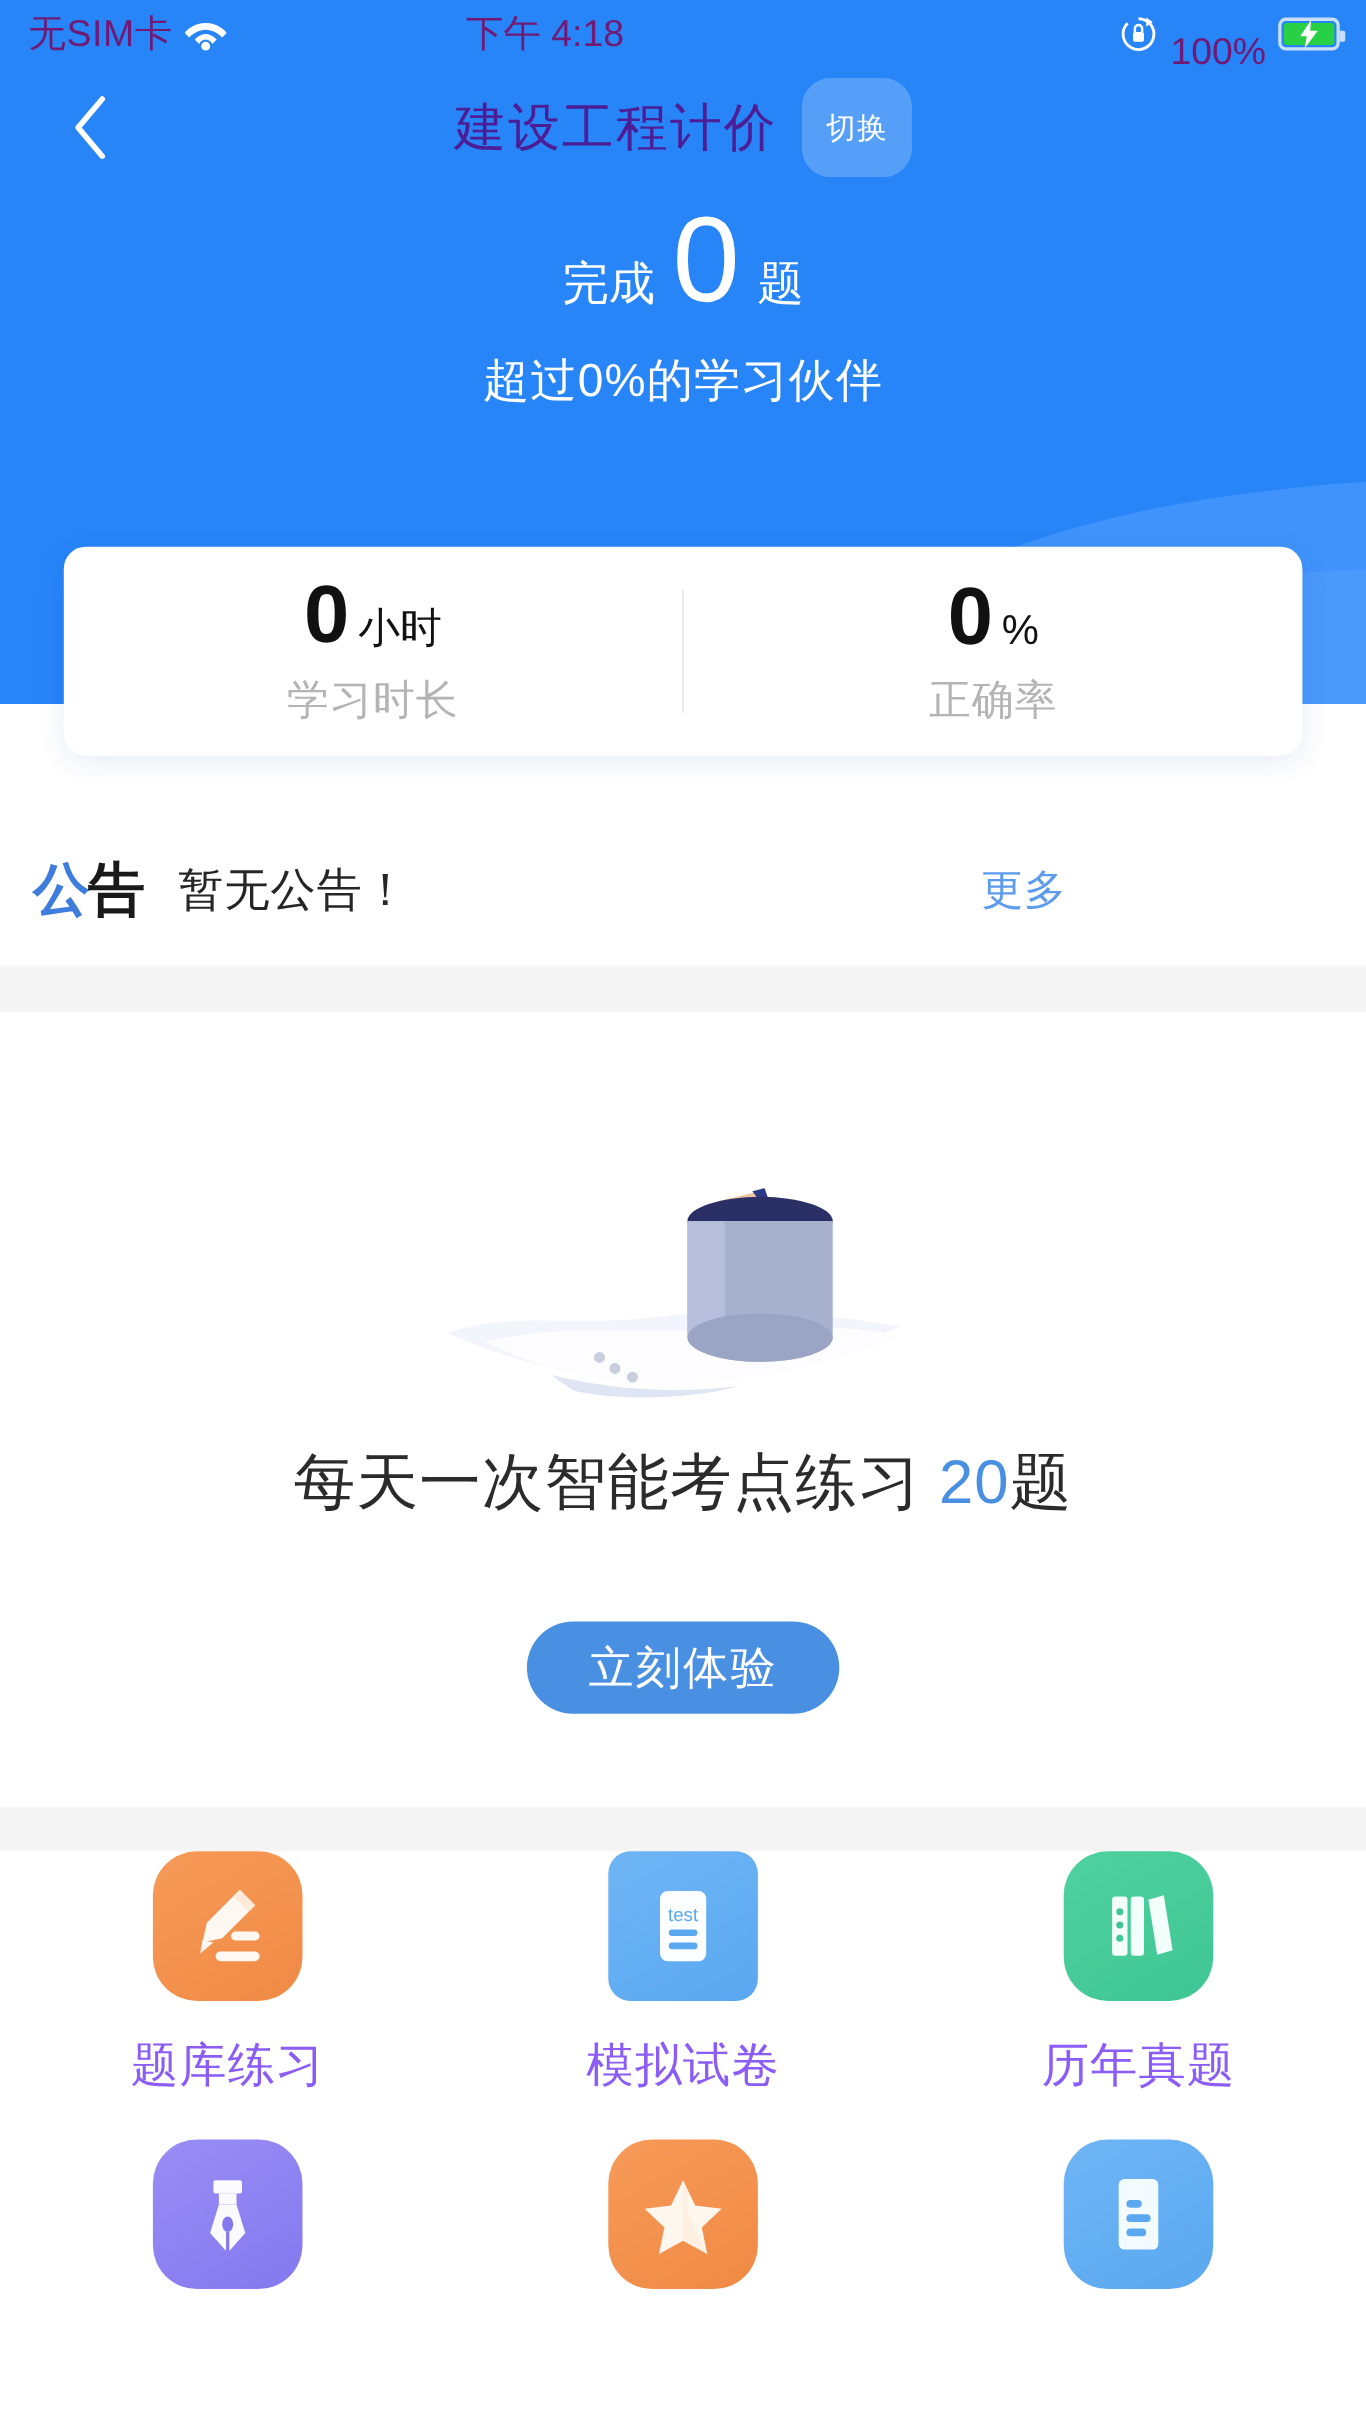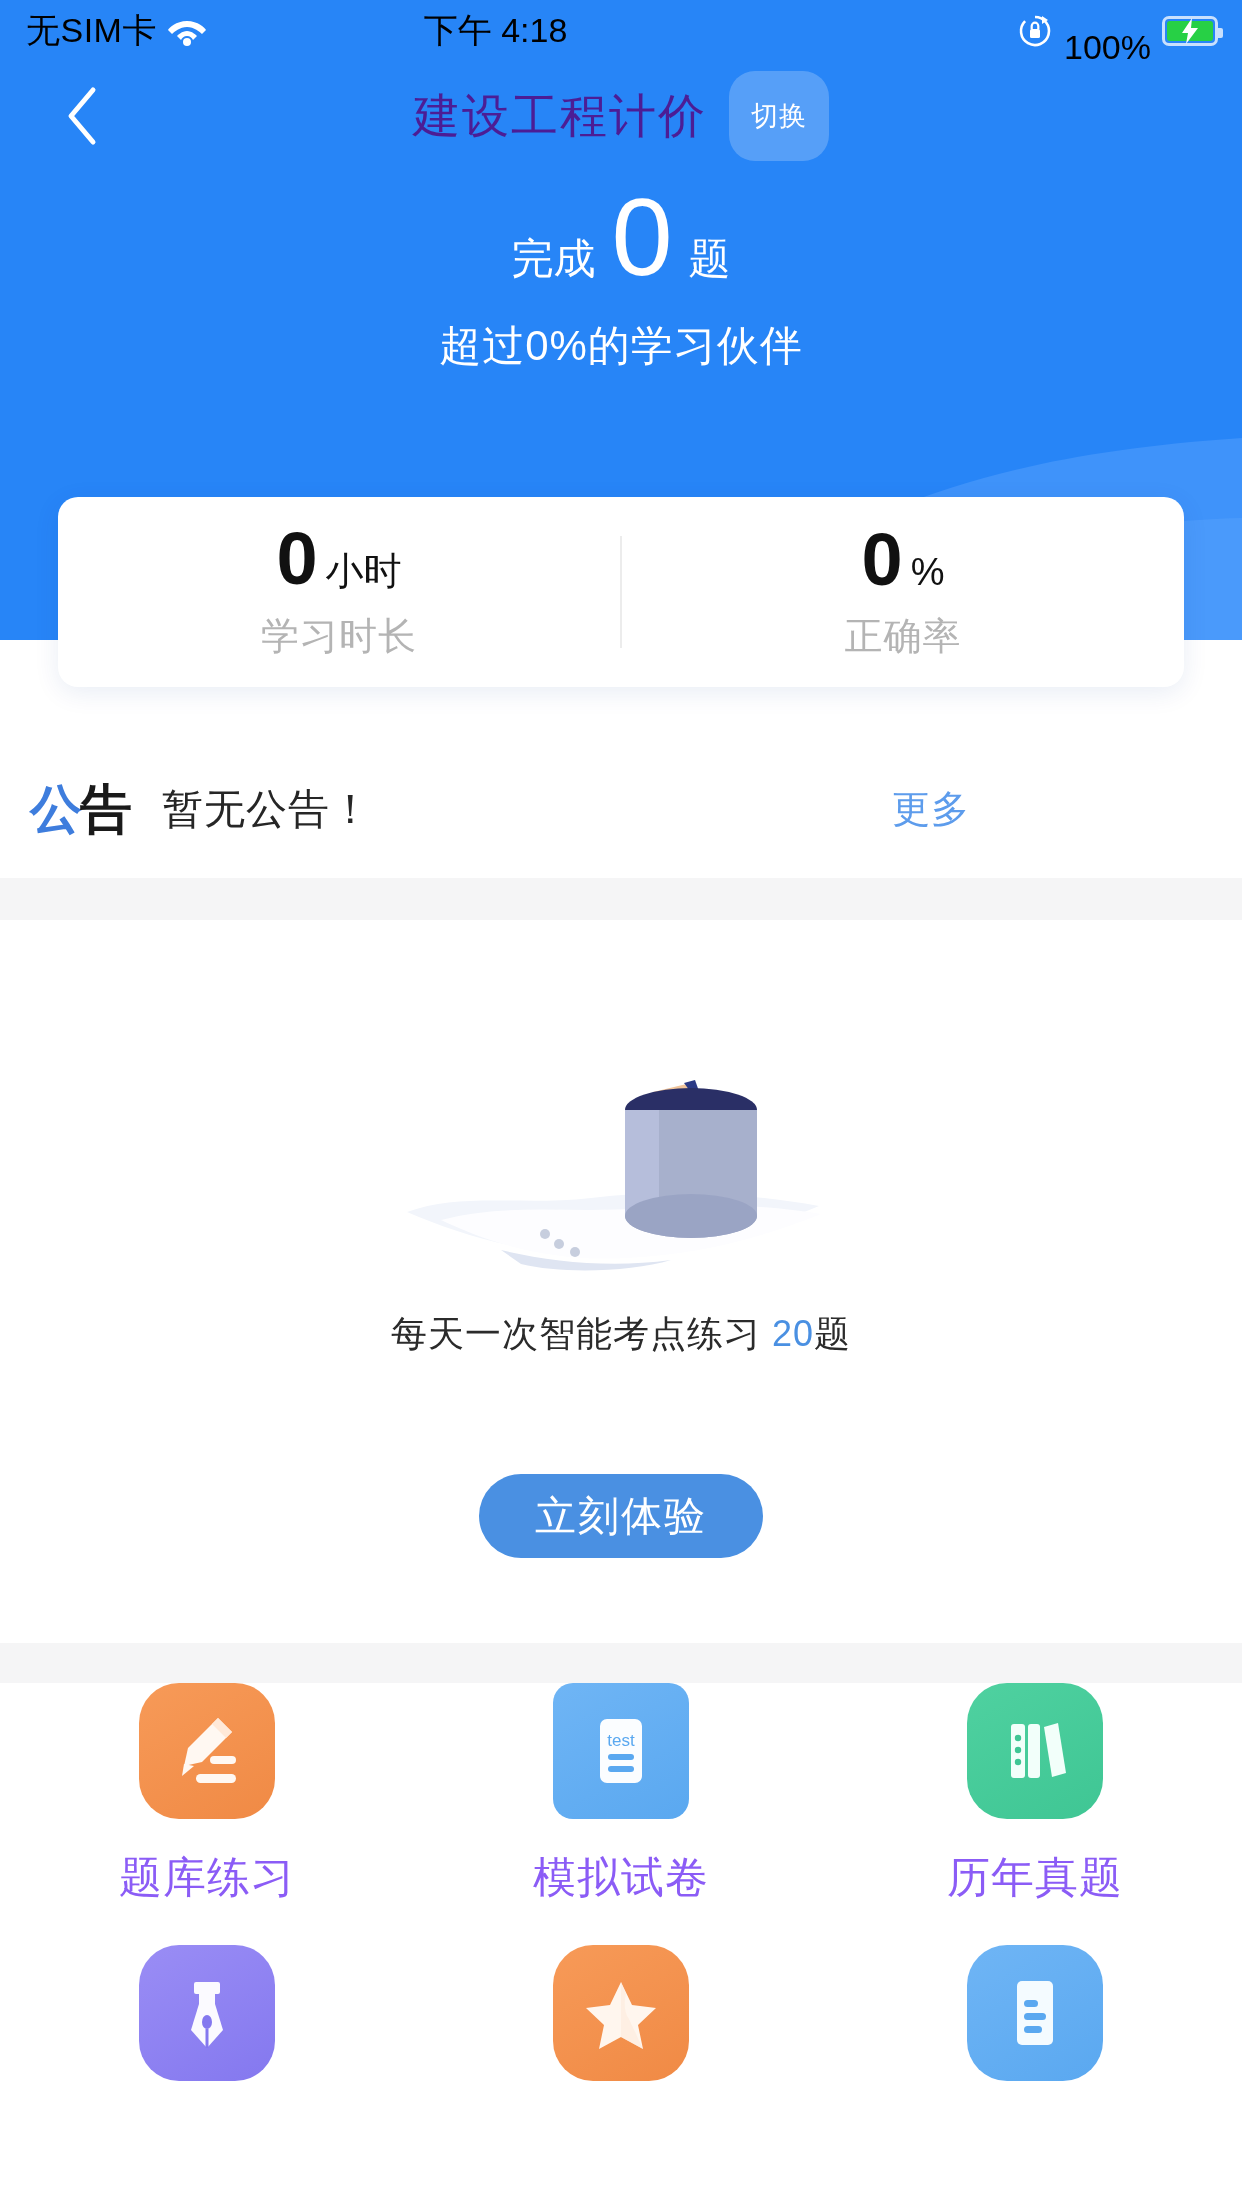--- a/index.html
+++ b/index.html
@@ -14,21 +14,21 @@
   
   .hero {
     position:absolute; top:0; left:0; width:1242px; height:640px;
     background:#2785f7; overflow:hidden;
   }
   .hero-wave { position:absolute; right:0; bottom:0; width:720px; height:260px; opacity:1; }
 
   
   .statusbar {
     position:absolute; top:0; left:0; width:1242px; height:62px;
-    display:flex; align-items:center; color:#000000; z-index:6;
+    display:flex; align-items:center; color:#701a75; z-index:6;
   }
   .sb-left { position:absolute; left:26px; display:flex; align-items:center; gap:10px; }
   .sb-carrier { font-size:34px; letter-spacing:0.5px; }
   .sb-center { position:absolute; left:0; width:991px; text-align:center; font-size:34px; }
   .sb-right { position:absolute; right:24px; display:flex; align-items:center; gap:11px; }
   .sb-batt-pct { font-size:34px;margin-top:32px; }
   .batt {
     position:relative; width:56px; height:30px; border:3px solid rgba(255,255,255,.75);
     border-radius:7px; display:flex; align-items:center; padding:2px;
   }
@@ -90,21 +90,21 @@
   
   .spacer { position:absolute; left:0; width:1242px; background:#f5f5f6; }
   .spacer-1 { top:878px; height:42px; }
   .spacer-2 { top:1643px; height:40px; }
 
   
   .daily { position:absolute; top:920px; left:0; width:1242px; height:723px; background:#fff; }
   .daily-illus { position:absolute; top:42px; left:50%; transform:translateX(-50%); width:440px; height:320px; }
   .daily-text {
     position:absolute; top:1310px; left:0; width:1242px; text-align:center;
-    font-size:36px; color:#2b2b2b; letter-spacing:1px;
+    font-size:56px; color:#2b2b2b; letter-spacing:1px;
   }
   .daily-text .hl { color:#4a90e2; }
   .daily-btn {
     position:absolute; top:1474px; left:50%; transform:translateX(-50%);
     width:284px; height:84px; background:#4a90e2; border-radius:44px;
     display:flex; align-items:center; justify-content:center;
     color:#fff; font-size:41px; letter-spacing:2px;
   }
 
   

